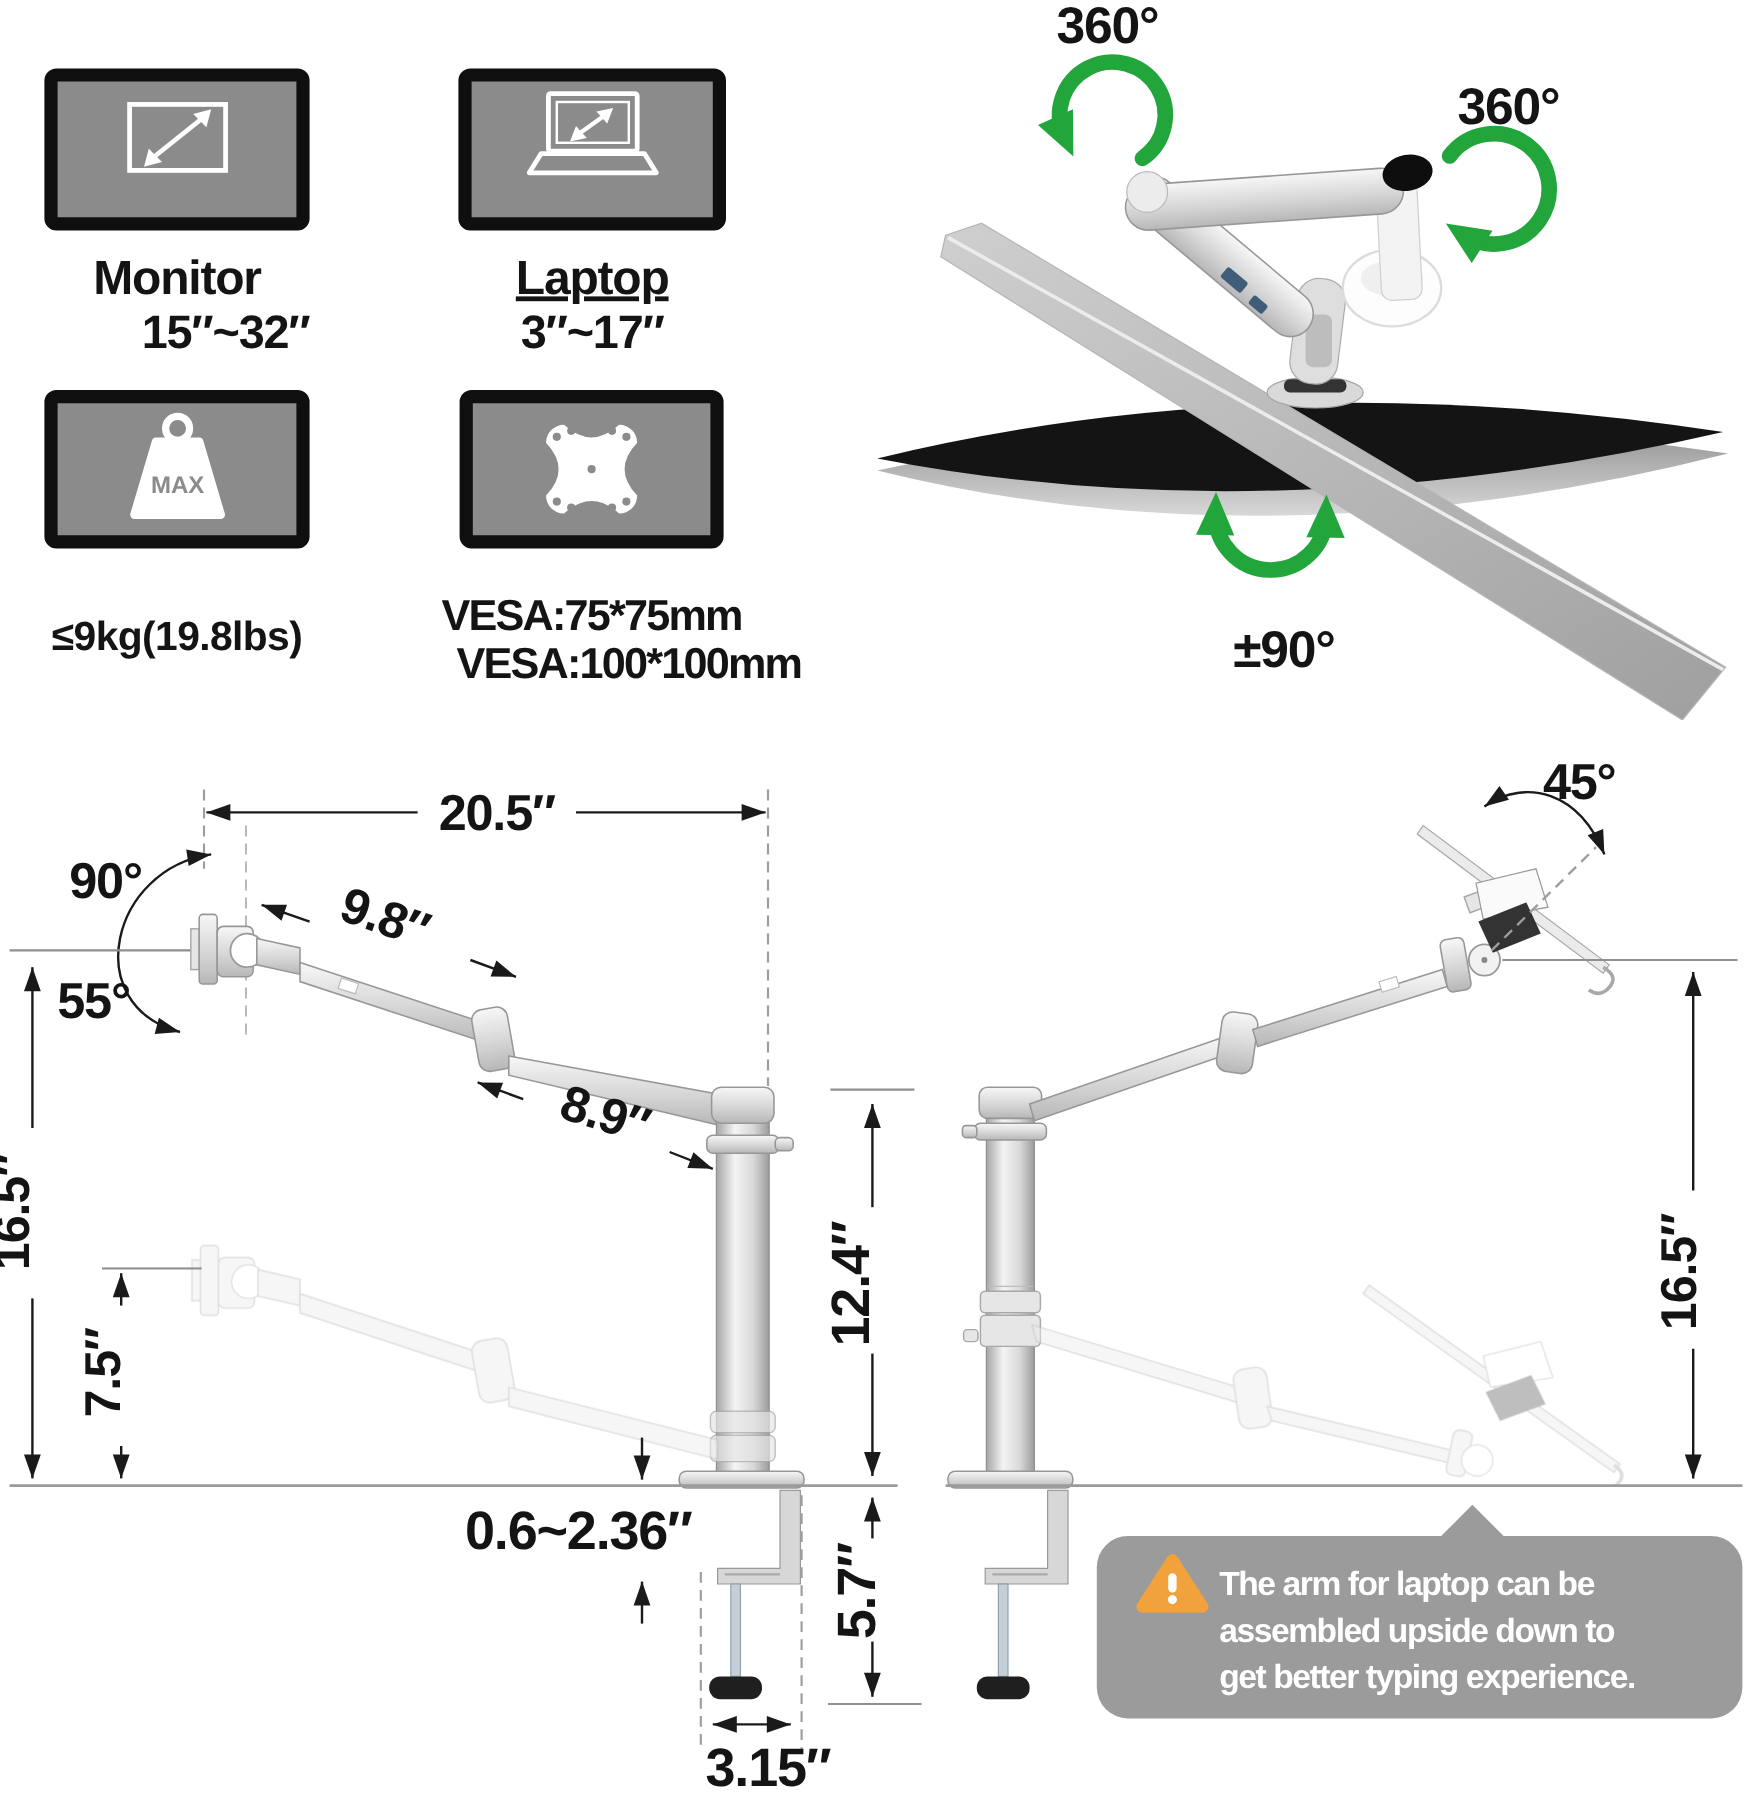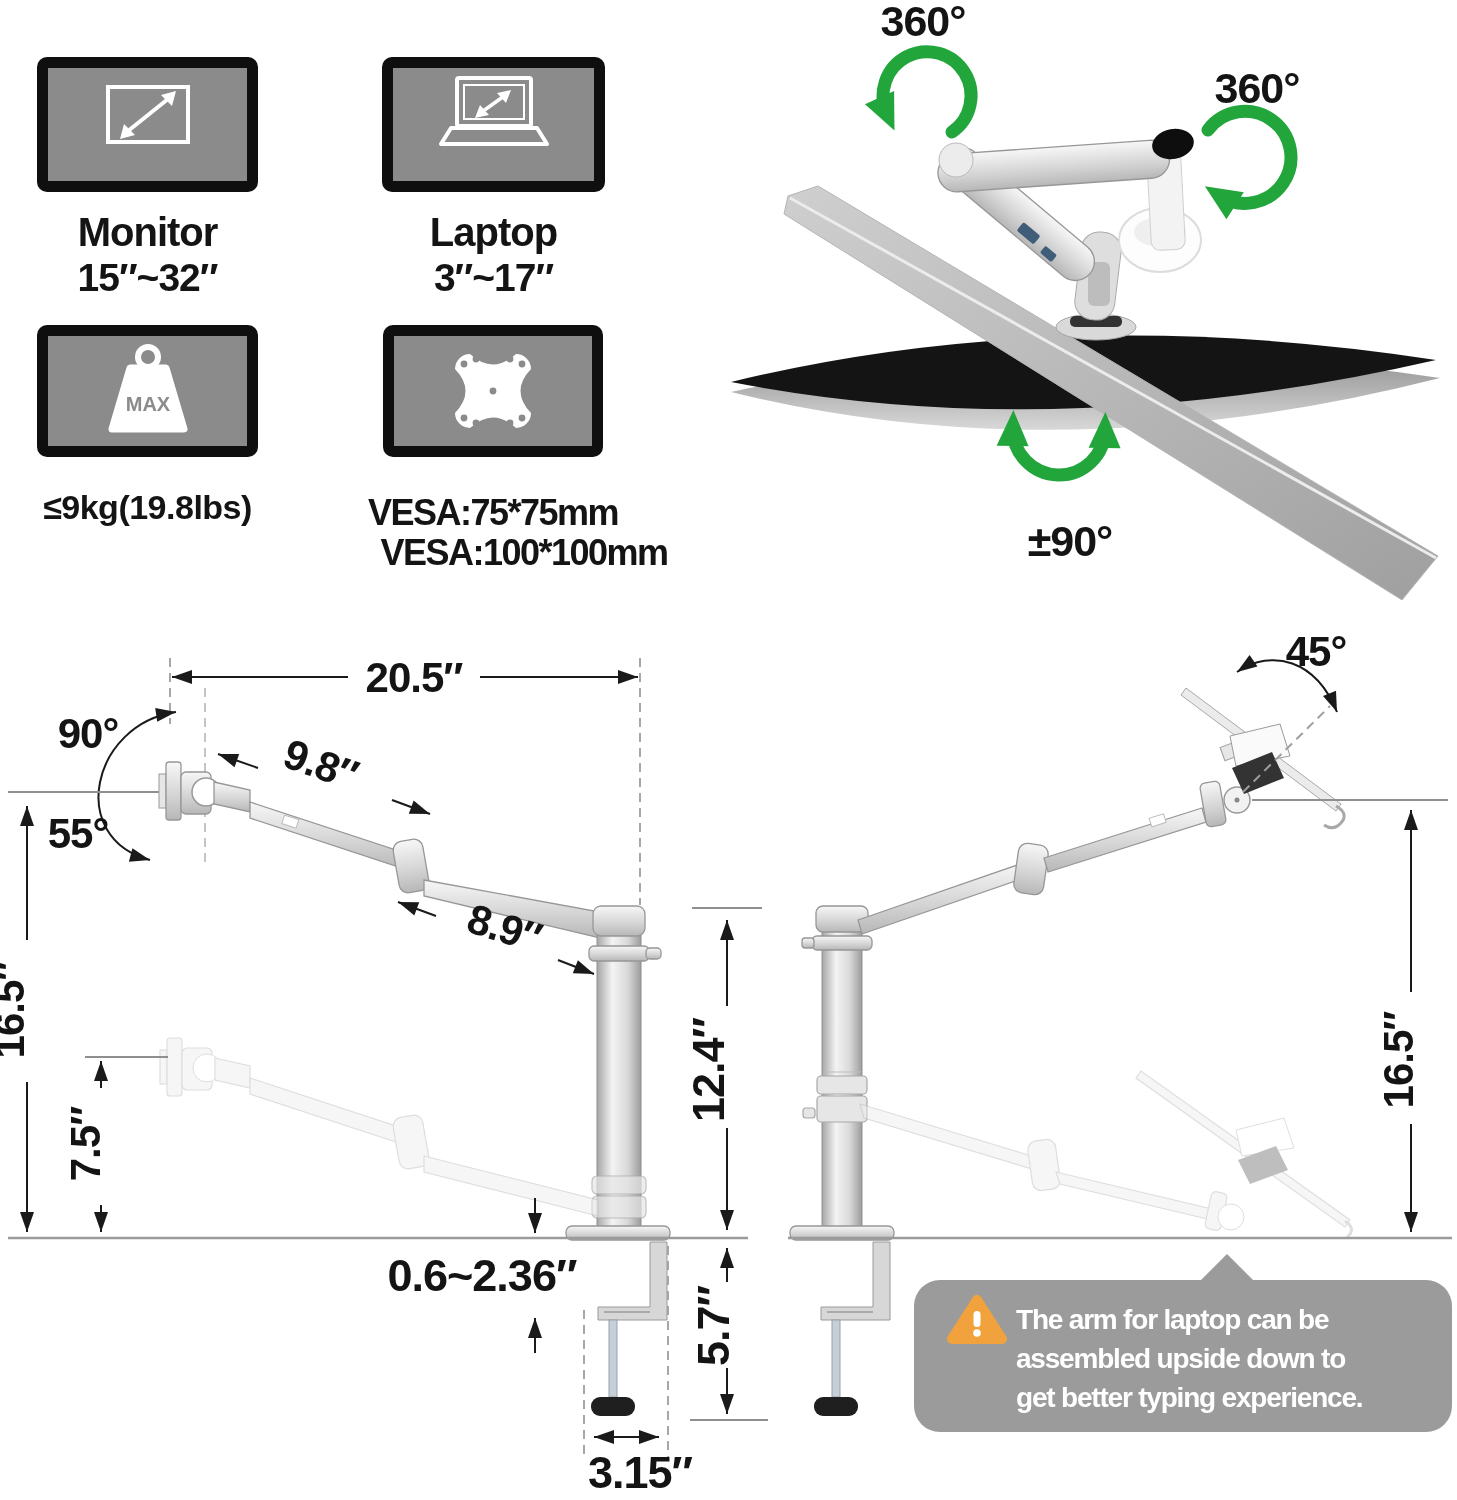--- a/index.html
+++ b/index.html
@@ -38,43 +38,43 @@
 
   <div class="badge" style="left:37px;top:57px;width:221px;height:135px;">
     <svg width="150" height="100" viewBox="0 0 150 100">
       <rect x="35" y="12" width="80" height="55" fill="none" stroke="#fff" stroke-width="4"></rect>
       <line x1="50" y1="60" x2="100" y2="20" stroke="#fff" stroke-width="4"></line>
       <polygon points="103,16 88,20 99,31" fill="#fff"></polygon>
       <polygon points="47,64 62,60 51,49" fill="#fff"></polygon>
     </svg>
   </div>
   <div class="blab t1" style="left:37px;top:210px;width:221px;">Monitor</div>
-  <div class="blab t2" style="left:37px;top:256px;width:221px;">15″~32″</div>
+  <div class="blab t2" style="left:37px;top:256px;width:221px;text-align:right;">15″~32″</div>
 
   <div class="badge" style="left:382px;top:57px;width:223px;height:135px;">
     <svg width="150" height="110" viewBox="0 0 150 110">
       <rect x="38" y="8" width="74" height="48" fill="none" stroke="#fff" stroke-width="4" rx="2"></rect>
       <rect x="45" y="15" width="60" height="34" fill="none" stroke="#fff" stroke-width="2"></rect>
       <line x1="60" y1="44" x2="88" y2="24" stroke="#fff" stroke-width="3.5"></line>
       <polygon points="92,20 78,23 87,33" fill="#fff"></polygon>
       <polygon points="56,48 70,45 61,35" fill="#fff"></polygon>
       <polygon points="32,58 118,58 128,74 22,74" fill="none" stroke="#fff" stroke-width="4" stroke-linejoin="round"></polygon>
     </svg>
   </div>
-  <div class="blab t1" style="left:382px;top:210px;width:223px;">Laptop</div>
+  <div class="blab t1" style="left:382px;top:210px;width:223px;text-decoration:underline;">Laptop</div>
   <div class="blab t2" style="left:382px;top:256px;width:223px;">3″~17″</div>
 
   <div class="badge" style="left:37px;top:325px;width:221px;height:132px;">
     <svg width="150" height="100" viewBox="0 0 150 100">
       <circle cx="75" cy="16" r="10" fill="none" stroke="#fff" stroke-width="6"></circle>
       <path d="M57,27 L93,27 L111,88 L39,88 Z" fill="#fff" stroke="#fff" stroke-width="7" stroke-linejoin="round"></path>
       <text x="75" y="70" text-anchor="middle" font-size="20" font-weight="700" fill="#8b8b8b">MAX</text>
     </svg>
   </div>
-  <div class="blab t3" style="left:17px;top:488px;width:261px;">≤9kg(19.8lbs)</div>
+  <div class="blab t3" style="left:17px;top:512px;width:261px;">≤9kg(19.8lbs)</div>
 
   <div class="badge" style="left:383px;top:325px;width:220px;height:132px;">
     <svg width="150" height="110" viewBox="0 0 150 110">
       <path d="M52,18 Q75,39 98,18 A15,15 0 0 1 113,33 Q92,55 113,77 A15,15 0 0 1 98,92
                Q75,71 52,92 A15,15 0 0 1 37,77 Q58,55 37,33 A15,15 0 0 1 52,18 Z" fill="#fff"></path>
       <circle cx="46" cy="28" r="3.4" fill="#8b8b8b"></circle>
       <circle cx="58" cy="23" r="3.4" fill="#8b8b8b"></circle>
       <circle cx="104" cy="28" r="3.4" fill="#8b8b8b"></circle>
       <circle cx="92" cy="23" r="3.4" fill="#8b8b8b"></circle>
       <circle cx="46" cy="82" r="3.4" fill="#8b8b8b"></circle>

